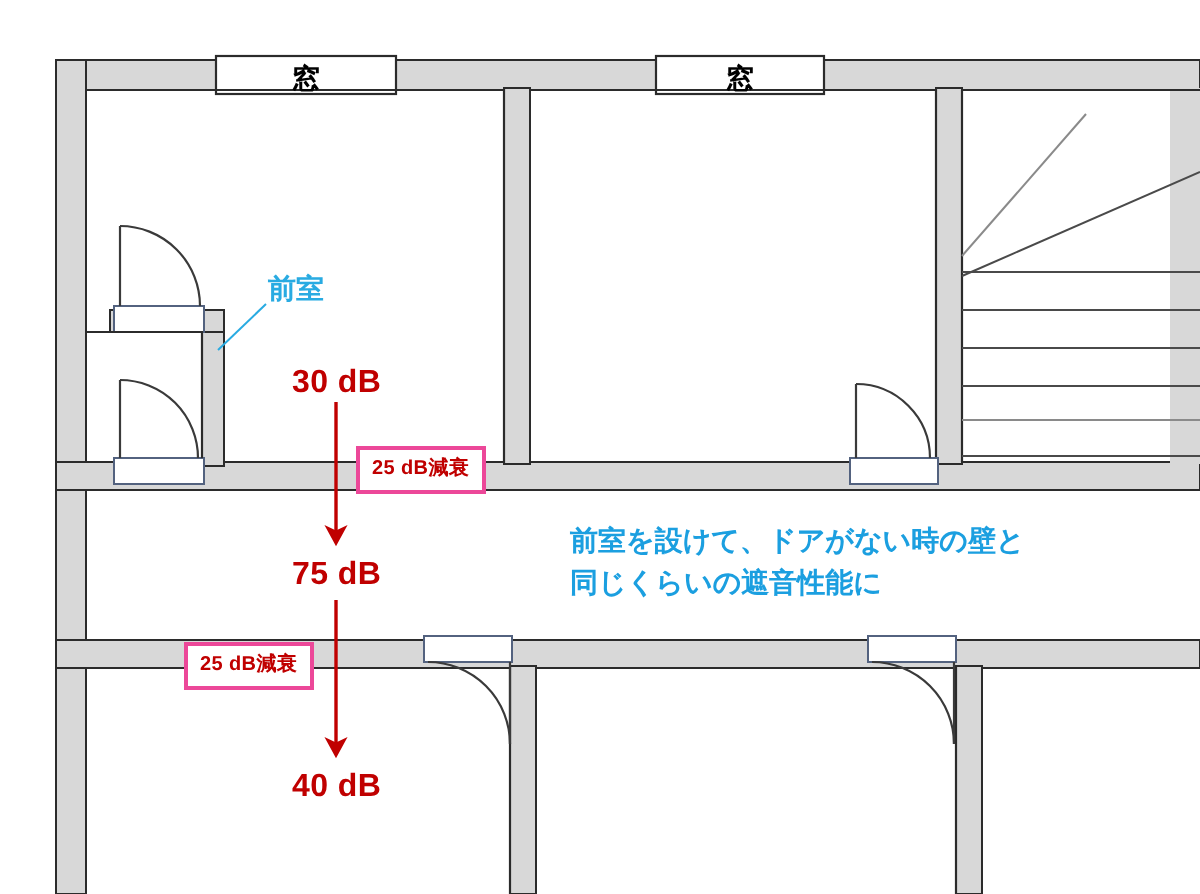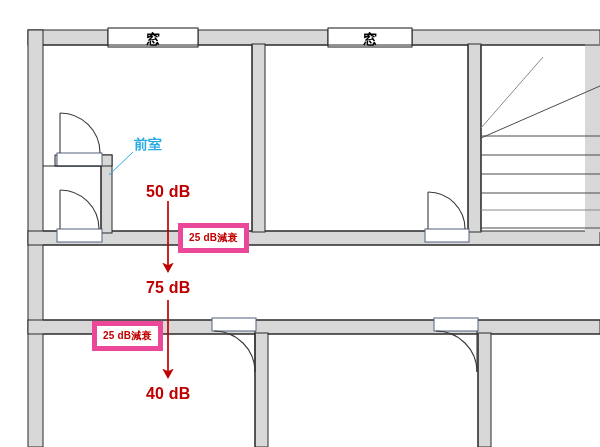--- a/index.html
+++ b/index.html
@@ -32,21 +32,21 @@
   .db-label {
     font-size: 16px;
     font-weight: bold;
     color: #c00000;
     letter-spacing: 0.2px;
   }
   .atten-box {
     font-size: 10px;
     font-weight: bold;
     color: #c00000;
-    border: 5px solid #ec4899;
+    border: 2px solid #ec4899;
     background: #ffffff;
     padding: 3px 6px 3px 6px;
     letter-spacing: 0.2px;
   }
   .vest-label {
     font-size: 14px;
     font-weight: bold;
     color: #29abe2;
   }
   .note-text {
@@ -190,24 +190,26 @@
       <line class="leader" x1="109" y1="175" x2="133" y2="152"></line>
     </g>
   </svg>
 
   <div class="ovl win-label" style="left:108px; top:30px; width:90px;">窓</div>
 
   <div class="ovl win-label" style="left:328px; top:30px; width:84px;">窓</div>
 
   <div class="ovl vest-label" style="left:134px; top:135px;text-align:right;">前室</div>
 
-  <div class="ovl db-label" style="left:146px; top:181px;">50 dB</div>
+  <div class="ovl db-label" style="left:146px; top:181px;">30 dB</div>
 
   <div class="ovl db-label" style="left:146px; top:277px;">75 dB</div>
 
   <div class="ovl db-label" style="left:146px; top:383px;">40 dB</div>
 
   <div class="ovl atten-box" style="left:178px; top:223px;">25 dB減衰</div>
 
   <div class="ovl atten-box" style="left:92px; top:321px;">25 dB減衰</div>
 
+  <div class="ovl note-text" style="left:285px; top:260px;">前室を設けて、ドアがない時の壁と
+同じくらいの遮音性能に</div>
 
 </div>
 
 </body></html>

